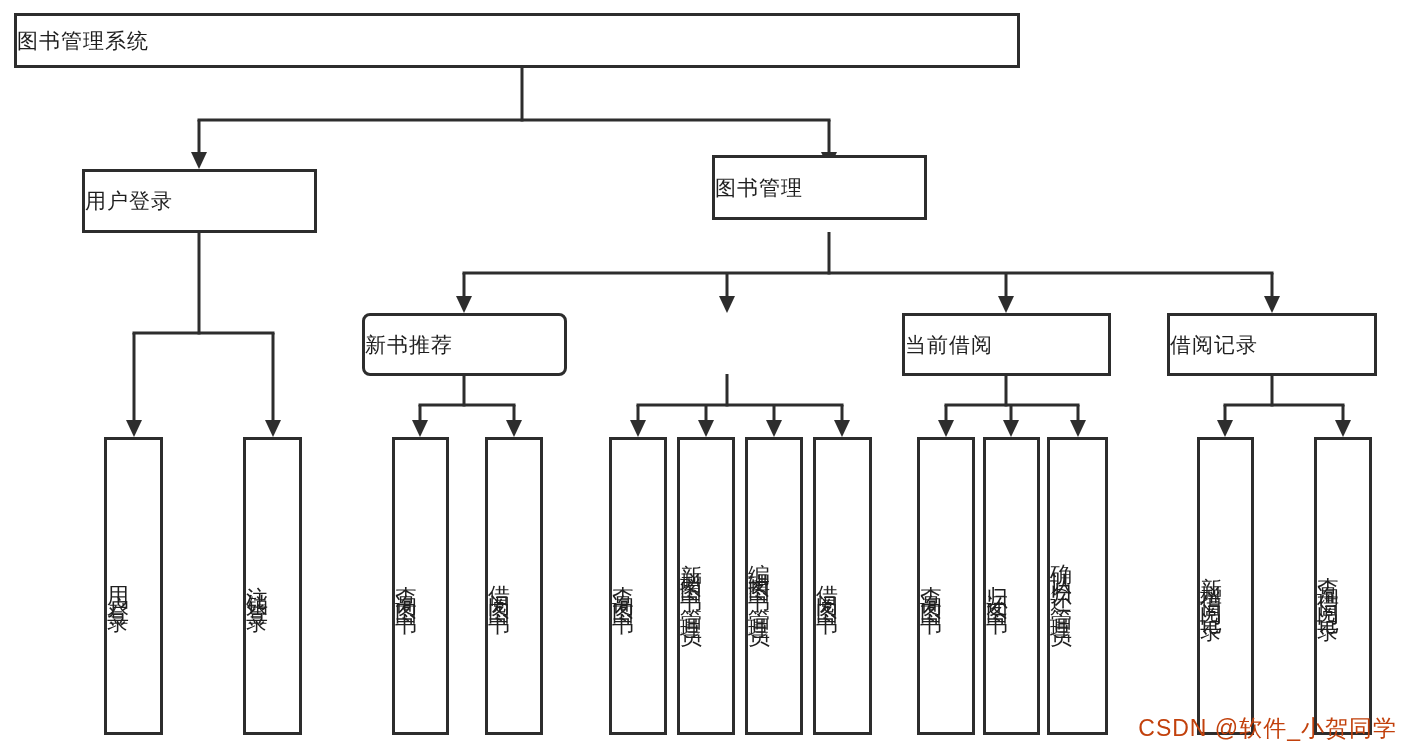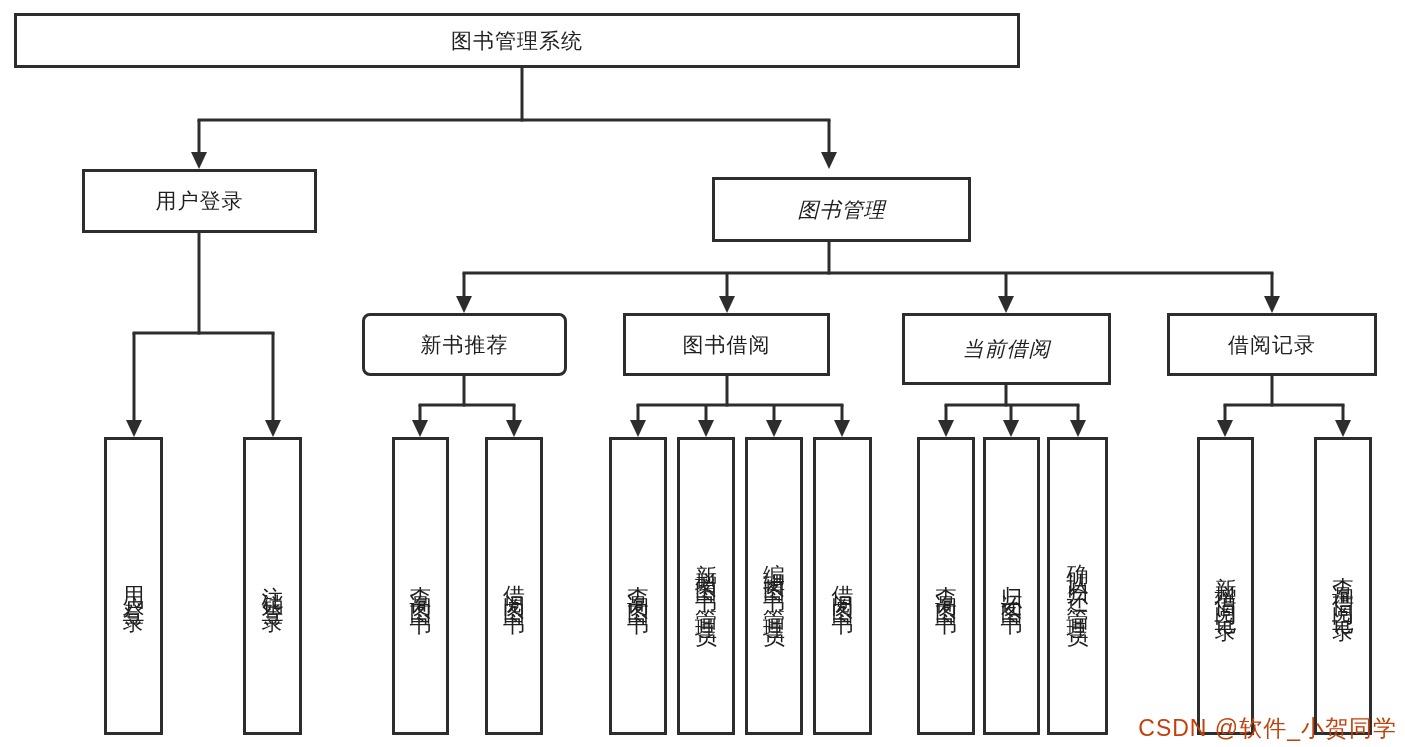--- a/index.html
+++ b/index.html
@@ -27,21 +27,20 @@
   .connectors polygon {
     fill: #2d2d2d;
   }
   .box {
     position: absolute;
     box-sizing: border-box;
     border: 3px solid #2d2d2d;
     background: #ffffff;
     display: flex;
     align-items: center;
-    justify-content: center;
     color: #1f1f1f;
   }
   .h-box {
     font-size: 21px;
     letter-spacing: 1px;
     white-space: nowrap;
   }
   .leaf {
     top: 437px;
     height: 298px;
@@ -49,24 +48,24 @@
   .vtext {
     writing-mode: vertical-rl;
     text-orientation: mixed;
     font-size: 22px;
     letter-spacing: 9px;
     line-height: 1;
     white-space: nowrap;
   }
   .root-box   { left: 14px;  top: 13px;  width: 1006px; height: 55px; }
   .login-box  { left: 82px;  top: 169px; width: 235px;  height: 64px; }
-  .manage-box { left: 712px; top: 177px; width: 259px;  height: 65px; font-style: italic; }
+  .manage-box { left: 712px; top: 155px; width: 215px;  height: 65px; }
   .g0-box { left: 362px;  top: 313px; width: 205px; height: 63px; border-radius: 8px; }
   .g1-box { left: 623px;  top: 313px; width: 207px; height: 63px; }
-  .g2-box { left: 902px;  top: 313px; width: 209px; height: 72px; font-style: italic; }
+  .g2-box { left: 902px;  top: 313px; width: 209px; height: 63px; }
   .g3-box { left: 1167px; top: 313px; width: 210px; height: 63px; }
   .leaf-login-0 { left: 104px;  width: 59px; }
   .leaf-login-1 { left: 243px;  width: 59px; }
   .leaf-g0-0 { left: 392px;  width: 57px; }
   .leaf-g0-1 { left: 485px;  width: 58px; }
   .leaf-g1-0 { left: 609px;  width: 58px; }
   .leaf-g1-1 { left: 677px;  width: 58px; }
   .leaf-g1-2 { left: 745px;  width: 58px; }
   .leaf-g1-3 { left: 813px;  width: 59px; }
   .leaf-g2-0 { left: 917px;  width: 58px; }
@@ -156,23 +155,20 @@
     <span>用户登录</span>
   </div>
 
   <div class="box h-box manage-box">
     <span>图书管理</span>
   </div>
 
   <div class="box h-box g0-box">
     <span>新书推荐</span>
   </div>
-  <div class="box h-box g1-box">
-    <span>图书借阅</span>
-  </div>
   <div class="box h-box g2-box">
     <span>当前借阅</span>
   </div>
   <div class="box h-box g3-box">
     <span>借阅记录</span>
   </div>
 
   <div class="box leaf leaf-login-0">
     <span class="vtext">用户登录</span>
   </div>

